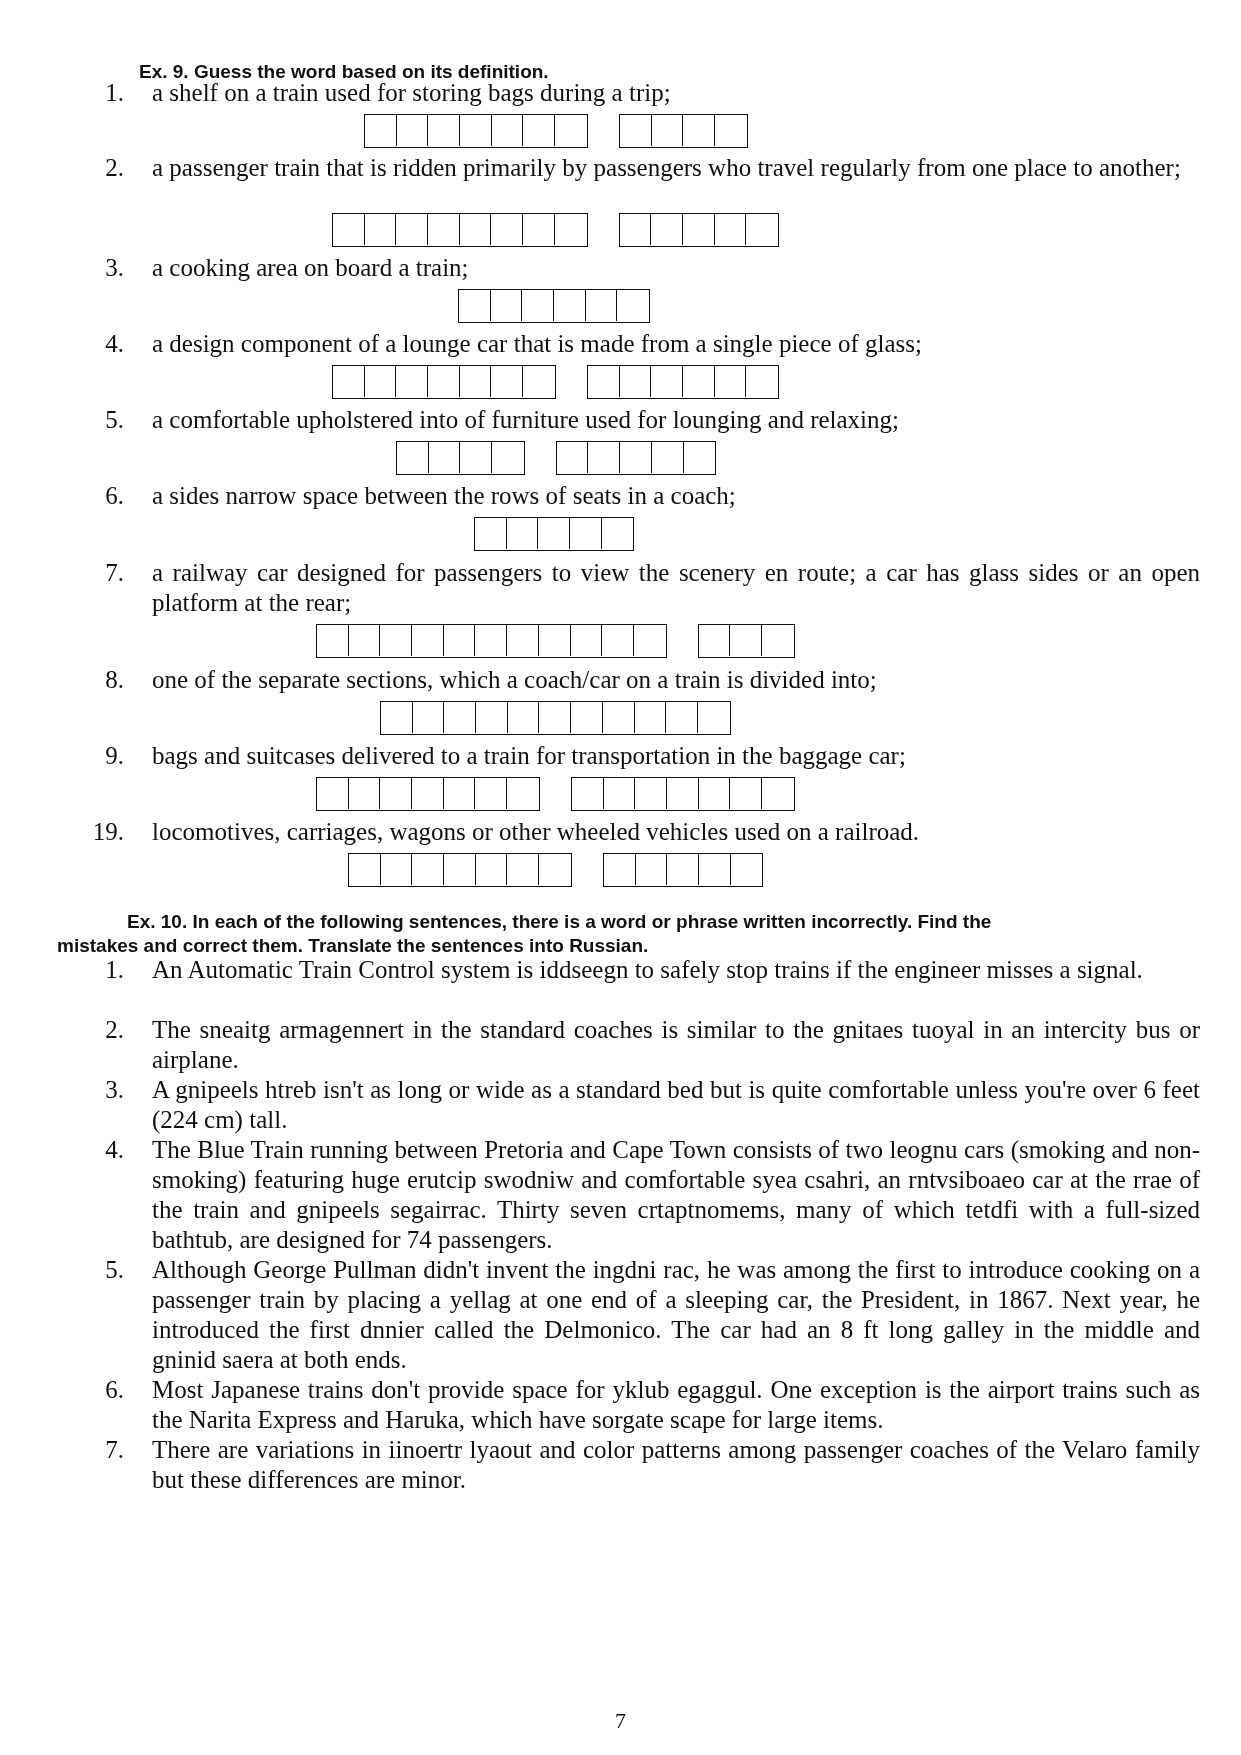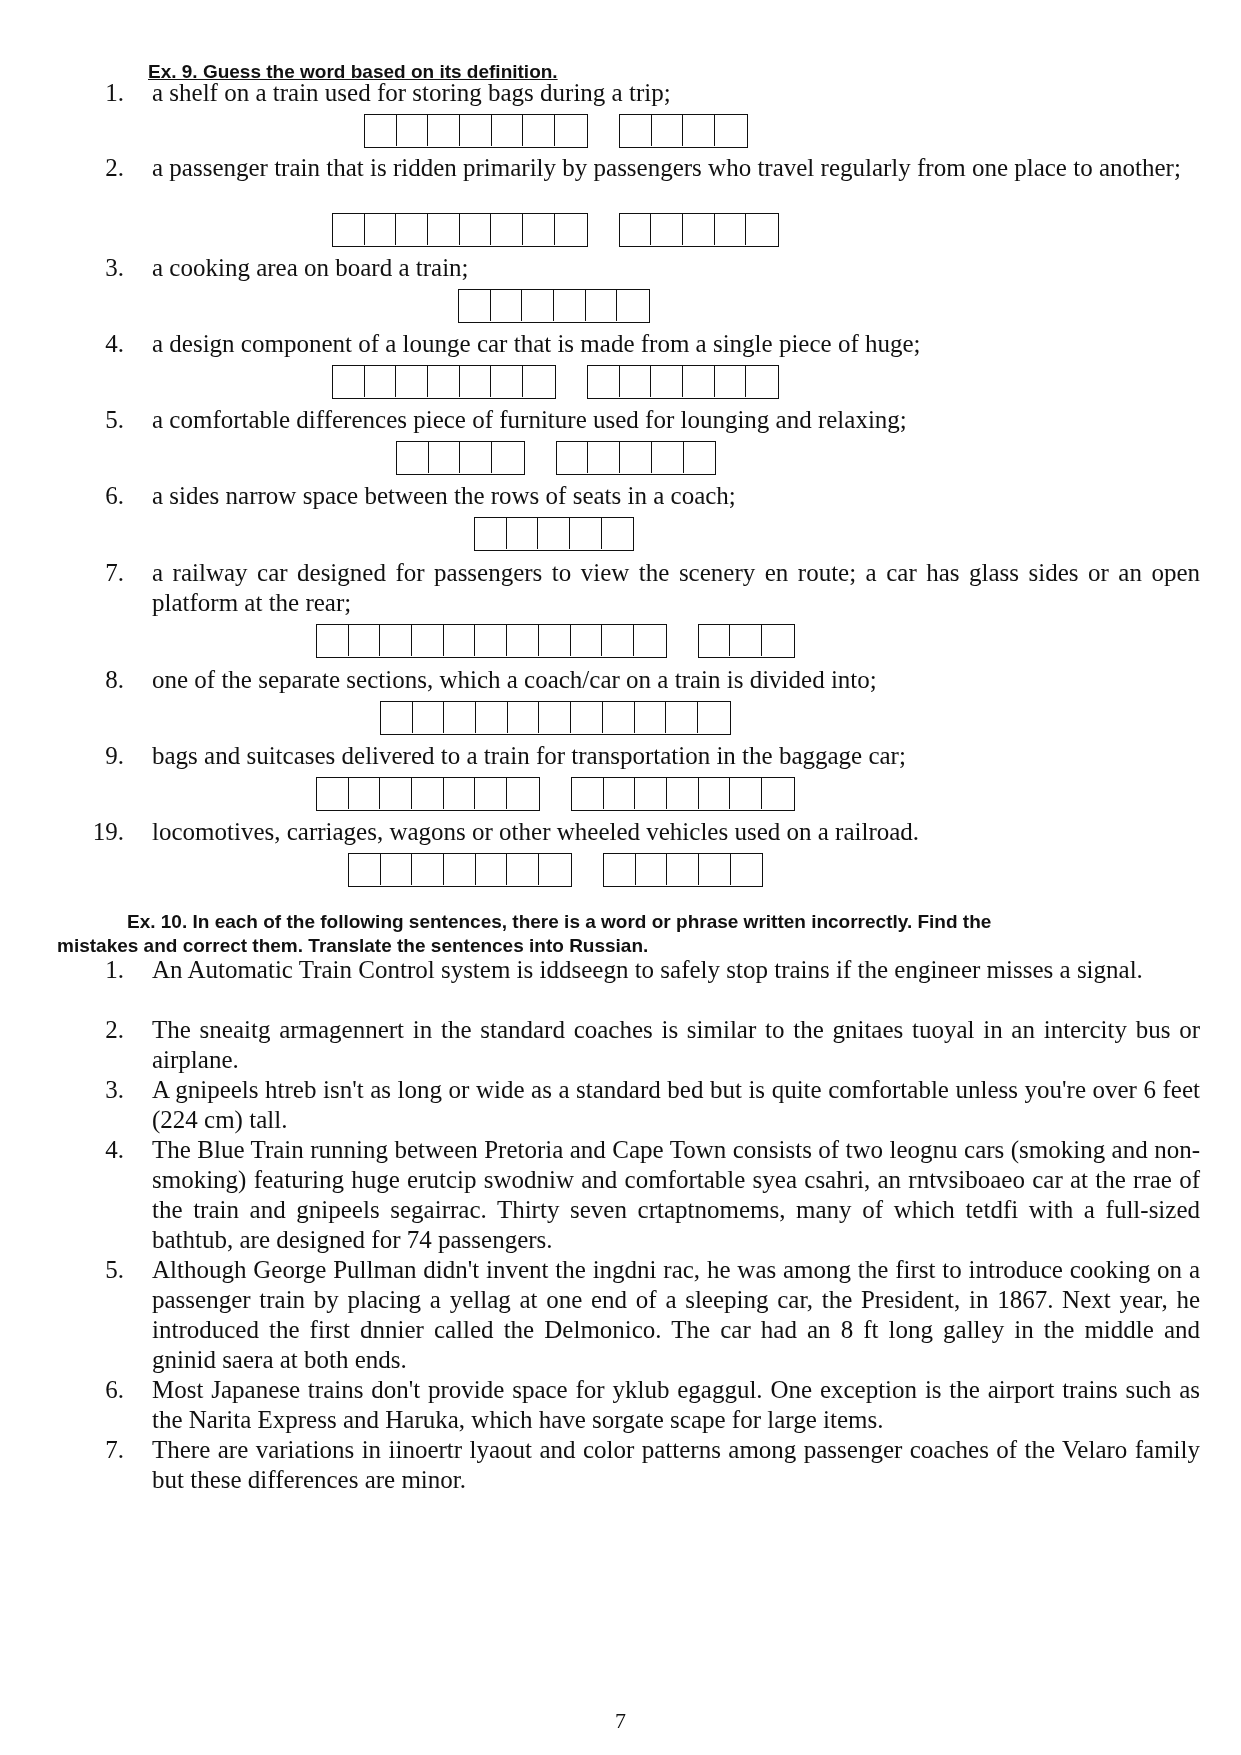--- a/index.html
+++ b/index.html
@@ -10,21 +10,21 @@
   .item .txt { position:absolute; left:68px; width:1048px; text-align:justify; }
   .grid-row { position:absolute; height:34px; display:flex; }
   .group { display:flex; border:1.5px solid #111; box-sizing:border-box; height:34px; }
   .cell { width:31.7px; height:31px; border-right:1px solid #111; box-sizing:border-box; }
   .cell:last-child { border-right:none; }
   .pagenum { position:absolute; left:0; width:1241px; top:1708px; text-align:center; font-family:"Liberation Serif", serif; font-size:22px; }
 </style>
 </head>
 <body>
 
-<div class="heading" style="left:148px; top:60px;text-decoration:underline;">Ex. 9. Guess the word based on its definition.</div>
+<div class="heading" style="left:139px; top:60px;">Ex. 9. Guess the word based on its definition.</div>
 
 <div class="item" style="top:78px;">
   <span class="num">1.</span>
   <span class="txt">a shelf on a train used for storing bags during a trip;</span>
 </div>
 <div class="grid-row" style="left:364px; top:114px;">
   <div class="group">
       <div class="cell"></div>
       <div class="cell"></div>
       <div class="cell"></div>
@@ -75,21 +75,21 @@
       <div class="cell"></div>
       <div class="cell"></div>
       <div class="cell"></div>
       <div class="cell"></div>
       <div class="cell"></div>
     </div>
 </div>
 
 <div class="item" style="top:329px;">
   <span class="num">4.</span>
-  <span class="txt">a design component of a lounge car that is made from a single piece of huge;</span>
+  <span class="txt">a design component of a lounge car that is made from a single piece of glass;</span>
 </div>
 <div class="grid-row" style="left:332px; top:365px;">
   <div class="group">
       <div class="cell"></div>
       <div class="cell"></div>
       <div class="cell"></div>
       <div class="cell"></div>
       <div class="cell"></div>
       <div class="cell"></div>
       <div class="cell"></div>
@@ -99,21 +99,21 @@
       <div class="cell"></div>
       <div class="cell"></div>
       <div class="cell"></div>
       <div class="cell"></div>
       <div class="cell"></div>
     </div>
 </div>
 
 <div class="item" style="top:405px;">
   <span class="num">5.</span>
-  <span class="txt">a comfortable differences piece of furniture used for lounging and relaxing;</span>
+  <span class="txt">a comfortable upholstered into of furniture used for lounging and relaxing;</span>
 </div>
 <div class="grid-row" style="left:396px; top:441px;">
   <div class="group">
       <div class="cell"></div>
       <div class="cell"></div>
       <div class="cell"></div>
       <div class="cell"></div>
     </div>
   <div class="group" style="margin-left:31px;">
       <div class="cell"></div>

